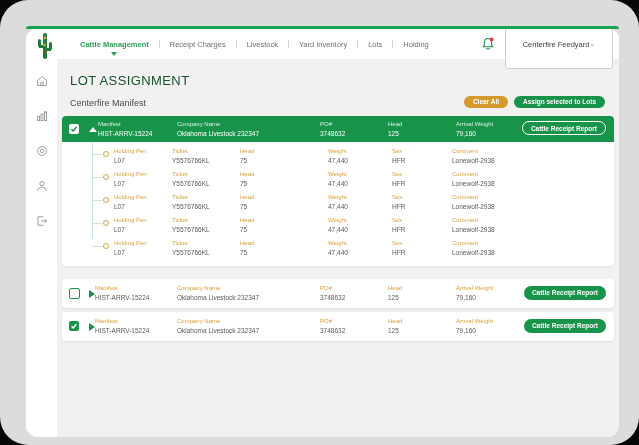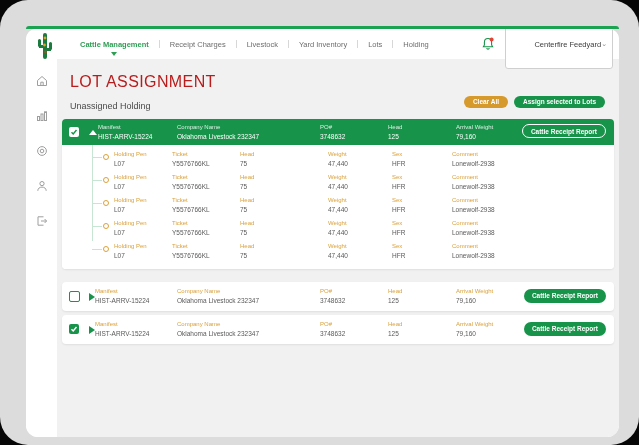--- a/index.html
+++ b/index.html
@@ -12,30 +12,30 @@
   .hdr{position:relative;height:30px;background:#fff;display:flex;align-items:center;flex:0 0 auto;z-index:3;}
   .logo{position:absolute;left:8px;top:2px;width:22px;height:30px;}
   .nav{display:flex;align-items:flex-start;margin-left:44px;}
   .nav-item{position:relative;font-size:7.5px;color:#6d6d6d;padding:0 10px;cursor:pointer;white-space:nowrap;}
   .nav-item.active{color:#2E9E54;font-weight:bold;}
   .nav-sep{width:1px;height:8px;background:#d7d7d7;}
   .nav-caret{position:absolute;left:50%;bottom:-7px;transform:translateX(-50%);width:0;height:0;
     border-left:3px solid transparent;border-right:3px solid transparent;border-top:4px solid #2E9E54;}
   .hdr-right{margin-left:auto;display:flex;align-items:center;gap:10px;padding-right:6px;}
   .bell{position:relative;width:14px;height:14px;cursor:pointer;}
-  .account{display:flex;align-items:center;justify-content:flex-end;width:96px;height:15px;
+  .account{display:flex;align-items:center;justify-content:center;width:96px;height:15px;
     border:1px solid #cfcfcf;border-radius:3px;background:#fff;padding:16px 5px;cursor:pointer;}
   .account span{font-size:7.5px;color:#3c3c3c;}
   .account .chev{font-size:7px;color:#8a8a8a;}
   
   .bodyrow{display:flex;flex:1 1 auto;min-height:0;}
   .rail{width:31px;background:#fff;display:flex;flex-direction:column;align-items:center;padding-top:16px;gap:23px;flex:0 0 auto;}
   .rail svg{display:block;cursor:pointer;}
   .content{flex:1 1 auto;background:#F1F1F1;position:relative;overflow:hidden;}
-  .page-title{margin:14px 0 0 13px;font-size:16px;letter-spacing:.4px;color:#b91c1c;font-weight:400;}
+  .page-title{margin:14px 0 0 13px;font-size:13px;letter-spacing:.4px;color:#14532d;font-weight:400;}
   .page-sub{margin:10px 0 0 13px;font-size:9px;color:#4a4a4a;}
   .actions{position:absolute;top:37px;right:14px;display:flex;gap:6px;}
   .pill{border:none;color:#fff;font-size:6.5px;font-weight:bold;height:12px;line-height:12px;
     padding:0 9px;border-radius:7px;cursor:pointer;font-family:inherit;}
   .pill.amber{background:#D6992B;}
   .pill.green{background:#17934A;}
   
   .card{position:relative;margin:8px 5px 0 5px;background:#fff;border-radius:4px;box-shadow:0 1px 2px rgba(0,0,0,.08);}
   .grow{position:relative;height:26px;background:#17934A;border-radius:4px 4px 0 0;}
   .cell{position:absolute;top:5px;display:flex;flex-direction:column;gap:2px;}
@@ -152,21 +152,21 @@
           <path d="M1.8 10.8 c0 -2.4 1.9 -3.7 4.2 -3.7 s4.2 1.3 4.2 3.7" fill="none" stroke="#9e9e9e" stroke-width="1"></path>
         </svg>
         <svg width="12" height="12" viewBox="0 0 12 12">
           <path d="M7.5 1.8 H2 V10.2 H7.5" fill="none" stroke="#9e9e9e" stroke-width="1"></path>
           <path d="M5 6 H10.5 M8.6 4 L10.6 6 L8.6 8" fill="none" stroke="#9e9e9e" stroke-width="1"></path>
         </svg>
       </div>
 
       <div class="content">
         <div class="page-title">LOT ASSIGNMENT</div>
-        <div class="page-sub">Unassigned Holding</div>
+        <div class="page-sub">Centerfire Manifest</div>
 
         <div class="actions">
           <button class="pill amber">Clear All</button>
           <button class="pill green">Assign selected to Lots</button>
         </div>
 
         <div class="card">
           <div class="grow">
             <span class="cb checked-onwhite">
               <svg width="8" height="8" viewBox="0 0 8 8">

